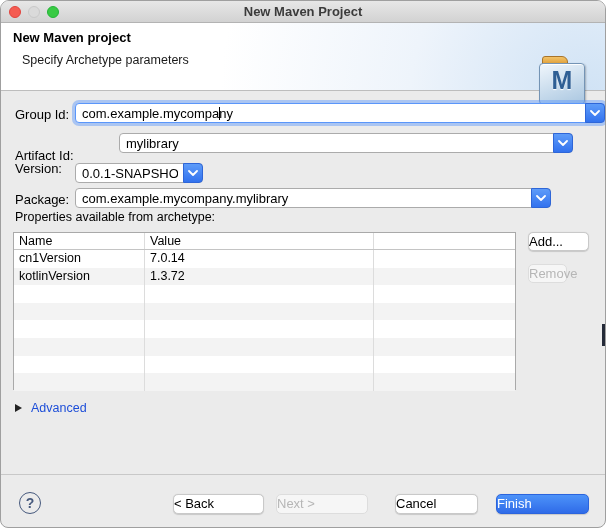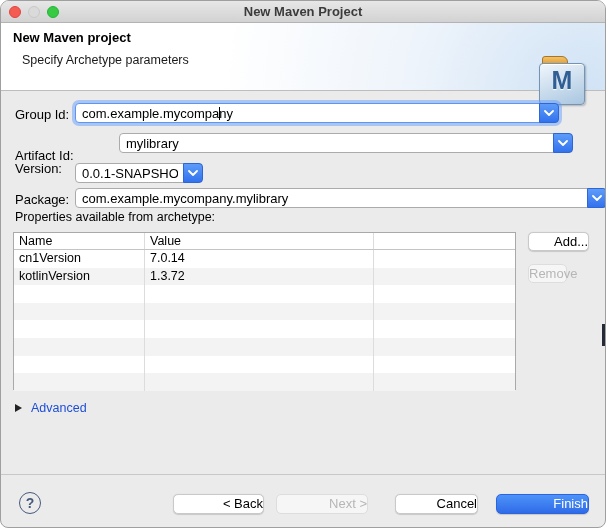--- a/index.html
+++ b/index.html
@@ -54,21 +54,21 @@
   .prow { display:flex; width:100%; }
   .prow.head { height:17px; border-bottom:1px solid #c4c4c4; }
   .prow.body { height:17.6px; }
   .prow.body.alt { background:#f3f3f3; }
   .pcell { font-size:12.5px; color:#000; padding:1px 0 0 5px; overflow:hidden; white-space:nowrap;
     border-right:1px solid #dcdcdc; }
   .pcell.c1 { width:131px; } .pcell.c2 { width:229px; } .pcell.c3 { flex:1; border-right:none; }
   .prow.head .pcell { font-weight:normal; }
 
   
-  .btn { position:absolute; height:20px; border-radius:5px; font-size:13px; text-align:right;
+  .btn { position:absolute; height:20px; border-radius:5px; font-size:13px; text-align:left;
     line-height:18px; background:#fff; border:1px solid #c9c9c9; color:#000;
     box-shadow:0 0.5px 1px rgba(0,0,0,.15); cursor:default; }
   .btn.disabled { background:rgba(255,255,255,.55); border-color:#dddddd; color:#b6b6b6; box-shadow:none; }
   .btn.primary { background:linear-gradient(#4d93f9,#2f6be8); border-color:#2b64dd; color:#fff; font-weight:500; }
   .btn-add { left:527px; top:231px; width:61px; height:19px; }
   .btn-remove { left:527px; top:263px; width:39px; height:19px; }
 
   
   .advanced { position:absolute; left:14px; top:400px; font-size:12.5px; color:#1d4ed8; }
   .tri { display:inline-block; width:0; height:0; border-left:7px solid #222;
@@ -102,21 +102,21 @@
     <div class="h-title">New Maven project</div>
     <div class="h-sub">Specify Archetype parameters</div>
     <div class="mvn">
       <div class="tab"></div>
         <div class="body"></div>
       <div class="m">M</div>
     </div>
   </div>
 
   <div class="flabel" style="top:106px;">Group Id:</div>
-  <div class="combo focused" style="left:74px; top:102px; width:484px;">
+  <div class="combo focused" style="left:74px; top:102px; width:530px;">
     <input value="com.example.mycompany" style="">
     <div class="caret" style="left:143px;"></div>
     <div class="drop">
       <svg width="10" height="6" viewBox="0 0 10 6">
           <polyline points="1,1 5,5 9,1" fill="none" stroke="#fff" stroke-width="1.8" stroke-linecap="round" stroke-linejoin="round"></polyline>
         </svg>
     </div>
   </div>
 
   <div class="flabel" style="top:136px;margin-top:11px;">Artifact Id:</div>
@@ -133,21 +133,21 @@
   <div class="combo" style="left:74px; top:162px; width:128px;">
     <input value="0.0.1-SNAPSHOT" style="">
     <div class="drop">
       <svg width="10" height="6" viewBox="0 0 10 6">
           <polyline points="1,1 5,5 9,1" fill="none" stroke="#fff" stroke-width="1.8" stroke-linecap="round" stroke-linejoin="round"></polyline>
         </svg>
     </div>
   </div>
 
   <div class="flabel" style="top:191px;">Package:</div>
-  <div class="combo" style="left:74px; top:187px; width:532px;">
+  <div class="combo" style="left:74px; top:187px; width:476px;">
     <input value="com.example.mycompany.mylibrary" style="">
     <div class="drop">
       <svg width="10" height="6" viewBox="0 0 10 6">
           <polyline points="1,1 5,5 9,1" fill="none" stroke="#fff" stroke-width="1.8" stroke-linecap="round" stroke-linejoin="round"></polyline>
         </svg>
     </div>
   </div>
 
   <div class="props-label">Properties available from archetype:</div>
 

